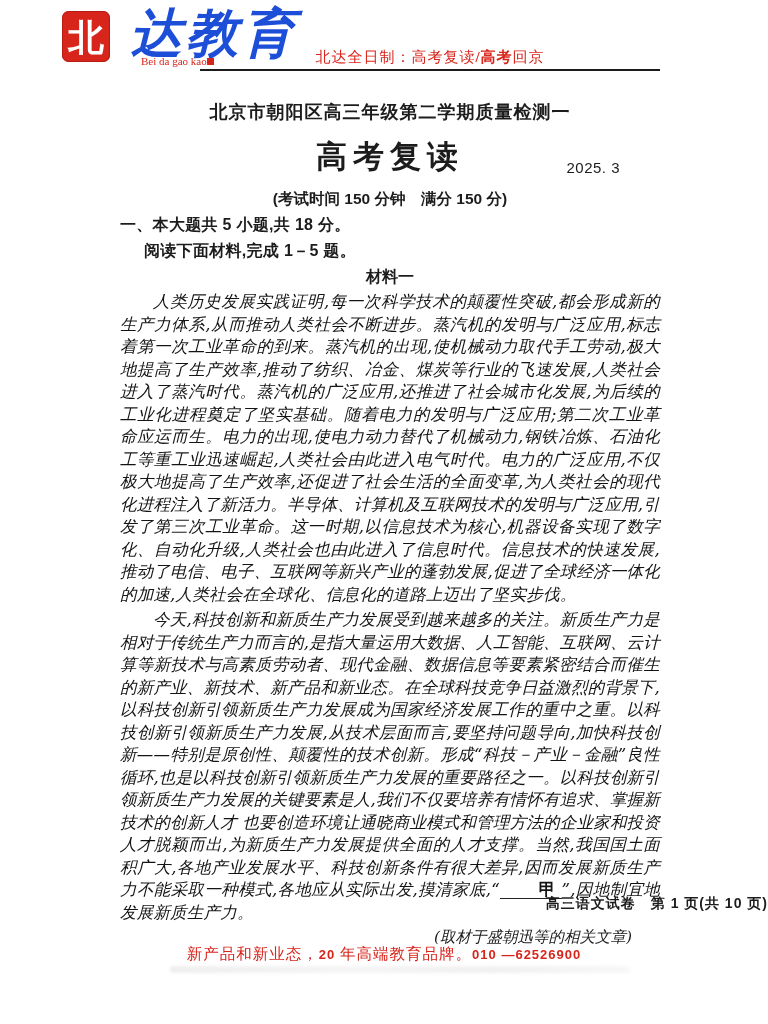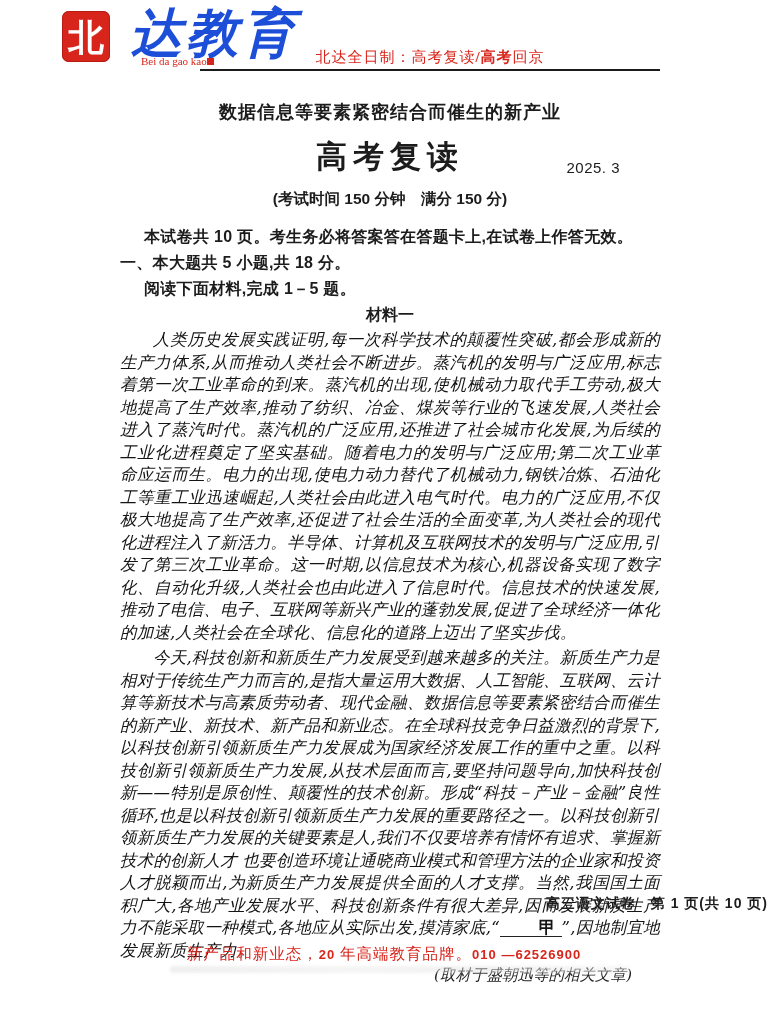--- a/index.html
+++ b/index.html
@@ -109,30 +109,29 @@
   <div class="brand-tagline">
     <span>Bei da gao kao</span>
     <span class="sq"></span>
   </div>
   <div class="header-slogan">
     <span>北达全日制：高考复读</span><b>/高考</b><span>回京</span>
   </div>
   <div class="header-rule"></div>
 
   <div class="doc">
-    <div class="supertitle">数据信息等要素紧密结合而催生的新产业</div>
+    <div class="supertitle">北京市朝阳区高三年级第二学期质量检测一</div>
 
     <div class="title-row">
       <span class="main-title">高考复读</span>
       <span class="exam-date">2025. 3</span>
     </div>
 
     <div class="meta-line">(考试时间 150 分钟　满分 150 分)</div>
 
-    <div class="notice">本试卷共 10 页。考生务必将答案答在答题卡上,在试卷上作答无效。</div>
     <div class="section-heading">一、本大题共 5 小题,共 18 分。</div>
     <div class="instruction">阅读下面材料,完成 1－5 题。</div>
     <div class="material-heading">材料一</div>
 
     <p class="body-para">人类历史发展实践证明,每一次科学技术的颠覆性突破,都会形成新的生产力体系,从而推动人类社会不断进步。蒸汽机的发明与广泛应用,标志着第一次工业革命的到来。蒸汽机的出现,使机械动力取代手工劳动,极大地提高了生产效率,推动了纺织、冶金、煤炭等行业的飞速发展,人类社会进入了蒸汽时代。蒸汽机的广泛应用,还推进了社会城市化发展,为后续的工业化进程奠定了坚实基础。随着电力的发明与广泛应用;第二次工业革命应运而生。电力的出现,使电力动力替代了机械动力,钢铁冶炼、石油化工等重工业迅速崛起,人类社会由此进入电气时代。电力的广泛应用,不仅极大地提高了生产效率,还促进了社会生活的全面变革,为人类社会的现代化进程注入了新活力。半导体、计算机及互联网技术的发明与广泛应用,引发了第三次工业革命。这一时期,以信息技术为核心,机器设备实现了数字化、自动化升级,人类社会也由此进入了信息时代。信息技术的快速发展,推动了电信、电子、互联网等新兴产业的蓬勃发展,促进了全球经济一体化的加速,人类社会在全球化、信息化的道路上迈出了坚实步伐。</p>
 
     <p class="body-para"><span>今天,科技创新和新质生产力发展受到越来越多的关注。新质生产力是相对于传统生产力而言的,是指大量运用大数据、人工智能、互联网、云计算等新技术与高素质劳动者、现代金融、数据信息等要素紧密结合而催生的新产业、新技术、新产品和新业态。在全球科技竞争日益激烈的背景下,以科技创新引领新质生产力发展成为国家经济发展工作的重中之重。以科技创新引领新质生产力发展,从技术层面而言,要坚持问题导向,加快科技创新——特别是原创性、颠覆性的技术创新。形成“科技－产业－金融”良性循环,也是以科技创新引领新质生产力发展的重要路径之一。以科技创新引领新质生产力发展的关键要素是人,我们不仅要培养有情怀有追求、掌握新技术的创新人才 也要创造环境让通晓商业模式和管理方法的企业家和投资人才脱颖而出,为新质生产力发展提供全面的人才支撑。当然,我国国土面积广大,各地产业发展水平、科技创新条件有很大差异,因而发展新质生产力不能采取一种模式,各地应从实际出发,摸清家底,“</span><span class="blank-underline"><span>甲</span></span><span>”,因地制宜地发展新质生产力。</span></p>
 
     <div class="attribution">(取材于盛朝迅等的相关文章)</div>
   </div>

